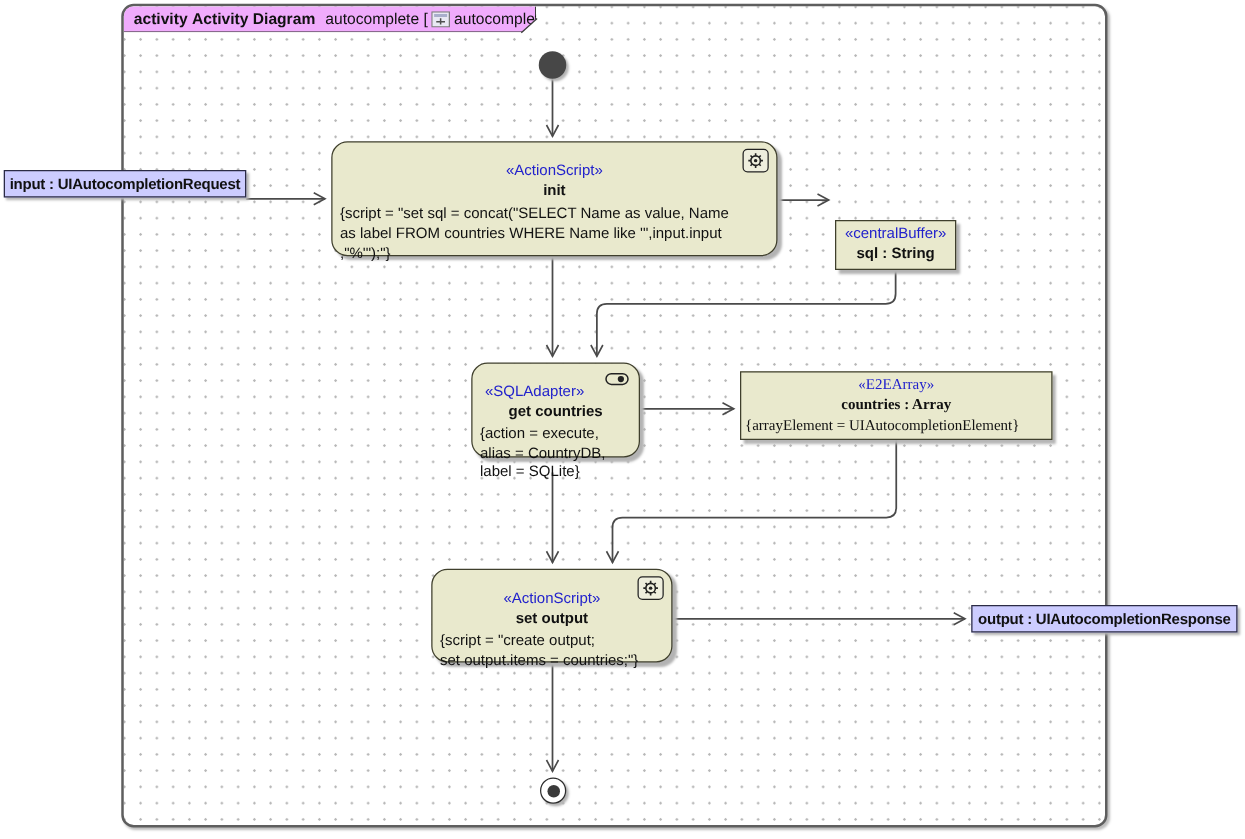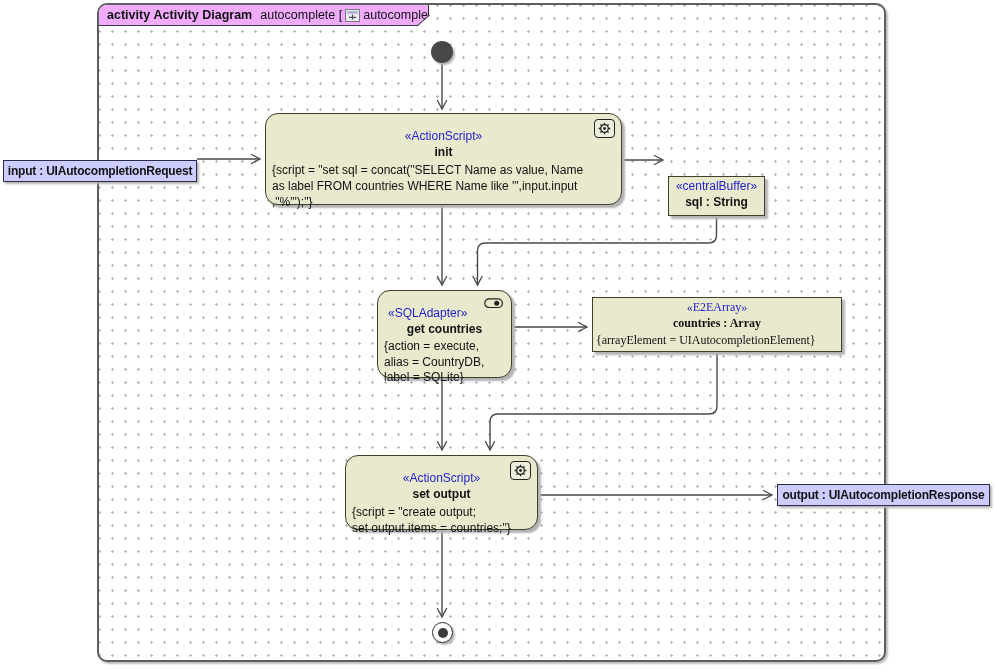--- a/index.html
+++ b/index.html
@@ -122,30 +122,30 @@
   </span>
   <div class="stereotype">«ActionScript»</div>
   <div class="node-name">init</div>
   <div class="node-body">
     <div>{script = "set sql = concat("SELECT Name as value, Name</div>
     <div>as label FROM countries WHERE Name like '",input.input</div>
     <div>,"%'");"}</div>
   </div>
 </div>
 
-<div class="pin" style="left:3px;top:160px;width:194px;height:22px;">
+<div class="pin" style="left:3px;top:136px;width:194px;height:22px;">
   <span>input : UIAutocompletionRequest</span>
 </div>
 
 <div class="node" style="left:668px;top:138px;width:97px;height:40px;margin-top:38px;">
   <div class="stereotype" style="padding-top:2px;">«centralBuffer»</div>
   <div class="node-name">sql : String</div>
 </div>
 
-<div class="node action" style="left:377px;top:290px;width:135px;height:88px;">
+<div class="node action" style="left:377px;top:290px;width:135px;height:76px;">
   <span class="corner-icon pill-box">
     <svg width="20" height="11" viewBox="0 0 20 11">
       <rect x="0.8" y="0.9" width="17.6" height="8.6" rx="4.3" fill="none" stroke="#222" stroke-width="1.2"></rect>
       <circle cx="12.7" cy="5.2" r="2.5" fill="#222"></circle>
     </svg>
   </span>
   <div class="stereotype" style="text-align:left;padding-left:10px;">«SQLAdapter»</div>
   <div class="node-name">get countries</div>
   <div class="node-body tight">
     <div>{action = execute,</div>

